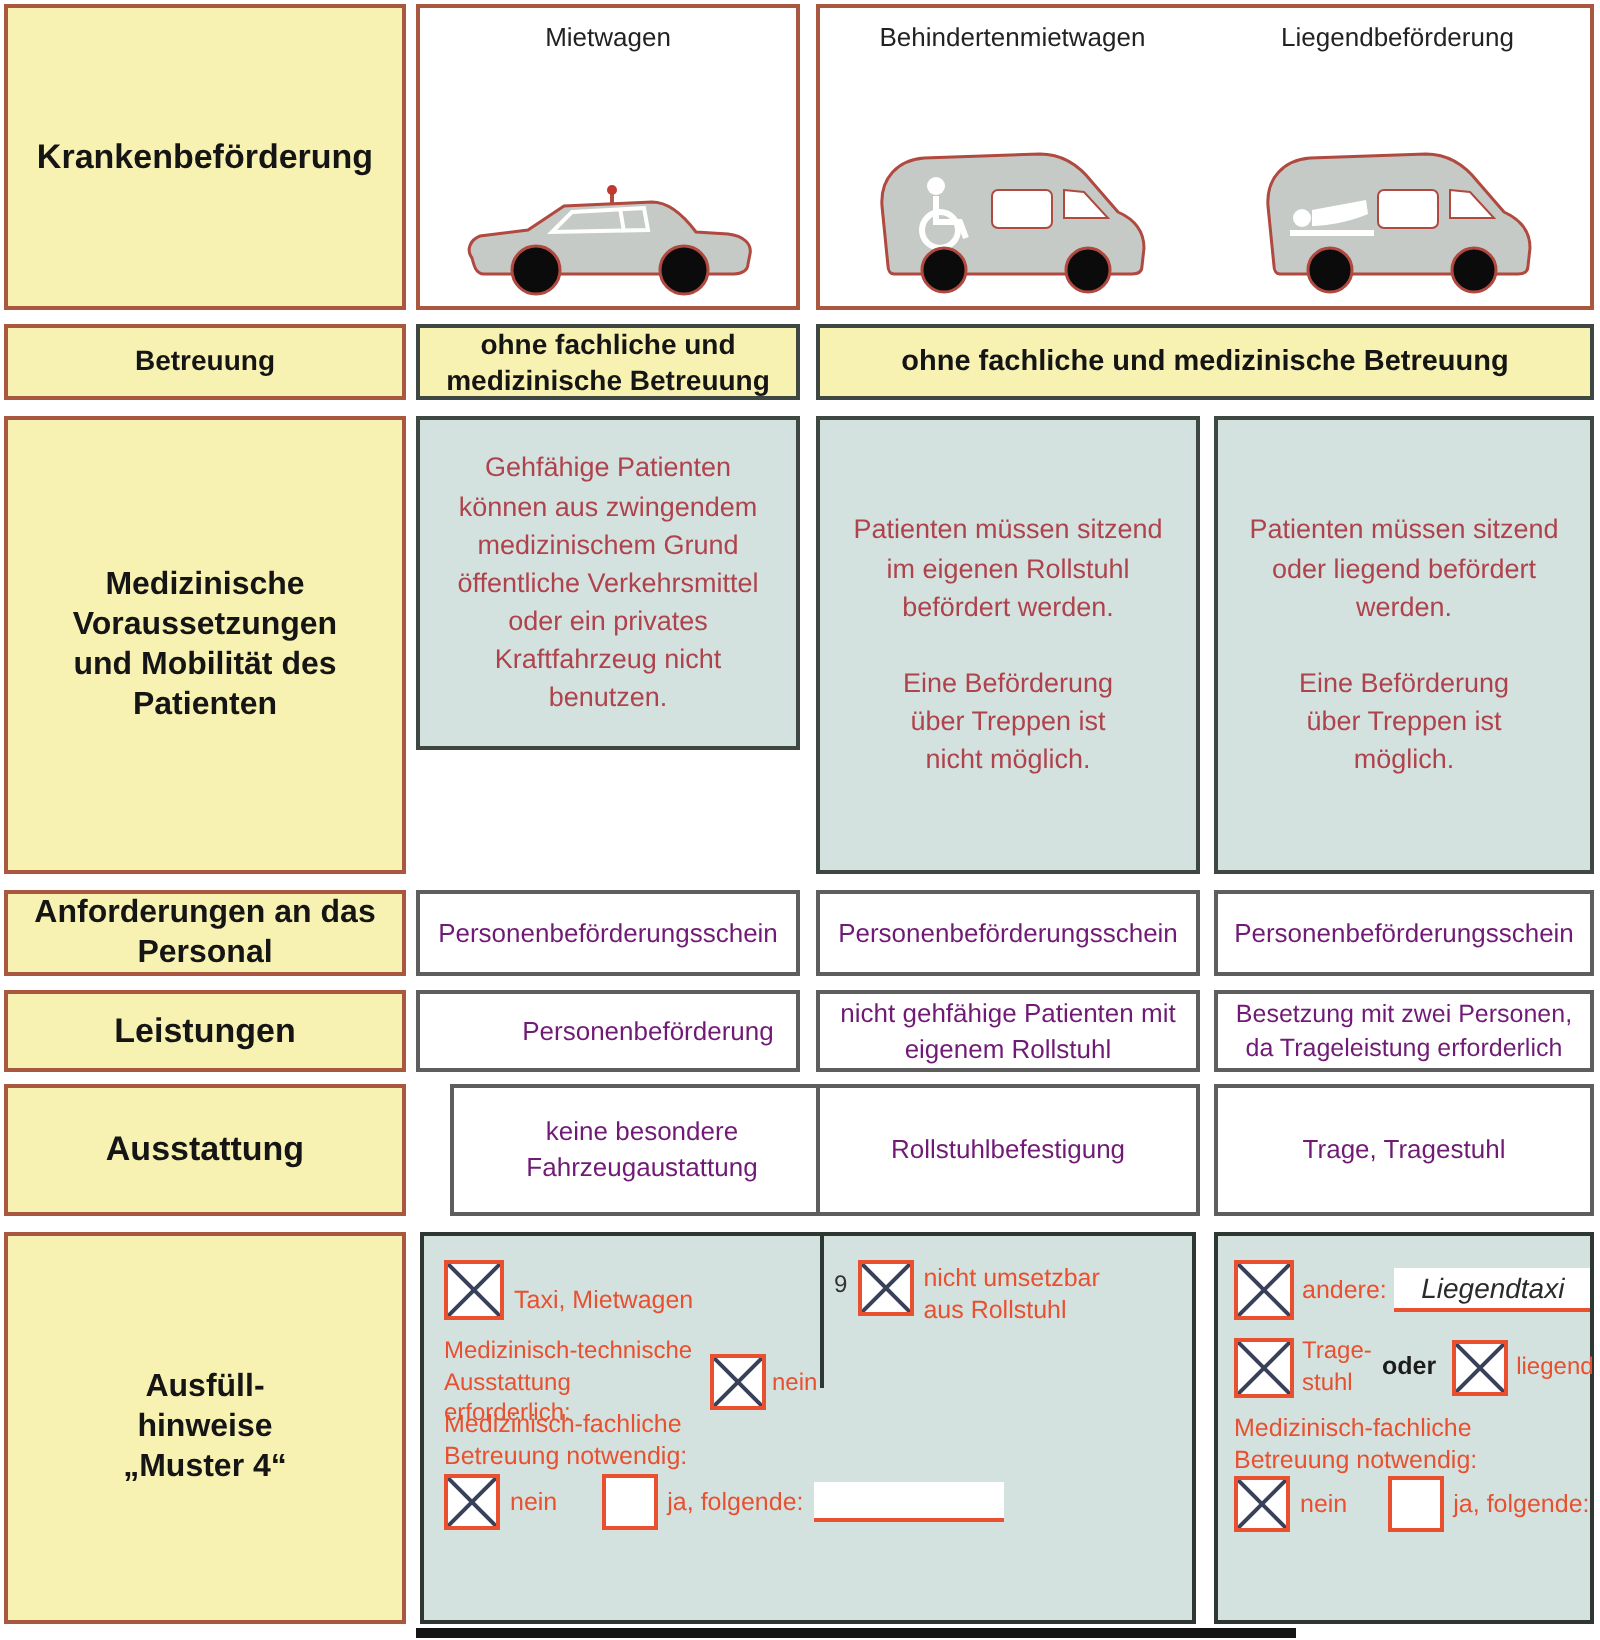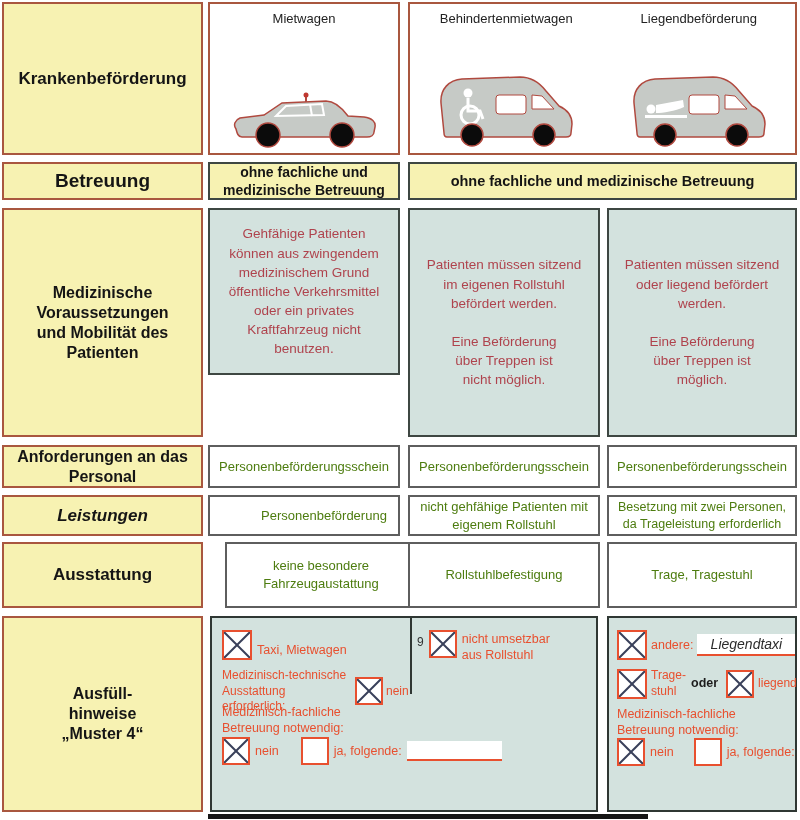--- a/index.html
+++ b/index.html
@@ -12,21 +12,21 @@
               color:#151515;font-size:16px;line-height:1.25;}
   .vehicle-cell{background:#fff;border:2px solid #A9573F;align-items:flex-end;}
   .vcol{flex:1;height:100%;display:flex;flex-direction:column;align-items:center;
         padding-top:7px;box-sizing:border-box;}
   .vtitle{font-size:13px;color:#222;}
   .vcol svg{margin-top:auto;margin-bottom:4px;}
   .betreuung-cell{background:#F7F2B2;border:2px solid #3E4742;font-weight:bold;
                   color:#151515;font-size:14px;line-height:1.3;}
   .blue-cell{background:#D3E2DE;border:2px solid #3E4742;color:#AF434D;
              font-size:13.5px;line-height:1.42;}
-  .white-cell{background:#fff;border:2px solid #5E5E5E;color:#4d7c0f;
+  .white-cell{background:#fff;border:2px solid #5E5E5E;color:#701a75;
               font-size:13px;line-height:1.35;}
   .form-cell{background:#D3E2DE;border:2px solid #2F3733;display:block;
              color:#E8502F;font-size:12.5px;line-height:1.3;text-align:left;}
   .form-row{position:absolute;display:flex;align-items:center;gap:5px;}
   .cb{width:30px;height:30px;box-sizing:border-box;background:#fff;
       border:2px solid #E8502F;position:relative;overflow:hidden;flex:none;}
   .cb.small{width:28px;height:28px;}
   .cb.checked::before,.cb.checked::after{content:"";position:absolute;left:50%;top:50%;
       width:40px;height:2px;background:#39405A;}
   .cb.checked::before{transform:translate(-50%,-50%) rotate(45deg);}
@@ -89,21 +89,21 @@
           <circle cx="26" cy="40" r="4.5"></circle>
           <path d="M31,36 L58,31 L59,38 C50,42 38,44 31,44 Z"></path>
           <rect x="20" y="46" width="42" height="3"></rect>
         </g>
         <circle cx="40" cy="66" r="11" fill="#0B0B0B" stroke="#B0493F" stroke-width="1.5"></circle>
         <circle cx="112" cy="66" r="11" fill="#0B0B0B" stroke="#B0493F" stroke-width="1.5"></circle>
       </svg>
     </div>
   </div>
 
-  <div class="cell label-cell" style="left:2px;top:162px;width:201px;height:38px;font-size:19px;">
+  <div class="cell label-cell" style="left:2px;top:162px;width:201px;height:38px;font-size:14px;">
     <span>Betreuung</span>
   </div>
   <div class="cell betreuung-cell pre" style="left:208px;top:162px;width:192px;height:38px;">
     <span class="pre">ohne fachliche und
 medizinische Betreuung</span>
   </div>
   <div class="cell betreuung-cell" style="left:408px;top:162px;width:389px;height:38px;font-size:14.5px;">
     <span>ohne fachliche und medizinische Betreuung</span>
   </div>
 
@@ -148,21 +148,21 @@
   <div class="cell white-cell" style="left:208px;top:445px;width:192px;height:43px;">
     <span>Personenbeförderungsschein</span>
   </div>
   <div class="cell white-cell" style="left:408px;top:445px;width:192px;height:43px;">
     <span>Personenbeförderungsschein</span>
   </div>
   <div class="cell white-cell" style="left:607px;top:445px;width:190px;height:43px;">
     <span>Personenbeförderungsschein</span>
   </div>
 
-  <div class="cell label-cell" style="left:2px;top:495px;width:201px;height:41px;font-size:17px;font-style:italic;">
+  <div class="cell label-cell" style="left:2px;top:495px;width:201px;height:41px;font-size:17px;">
     <span>Leistungen</span>
   </div>
   <div class="cell white-cell" style="left:208px;top:495px;width:192px;height:41px;padding-left:40px;">
     <span>Personenbeförderung</span>
   </div>
   <div class="cell white-cell" style="left:408px;top:495px;width:192px;height:41px;">
     <span class="pre">nicht gehfähige Patienten mit
 eigenem Rollstuhl</span>
   </div>
   <div class="cell white-cell" style="left:607px;top:495px;width:190px;height:41px;font-size:12.5px;">

